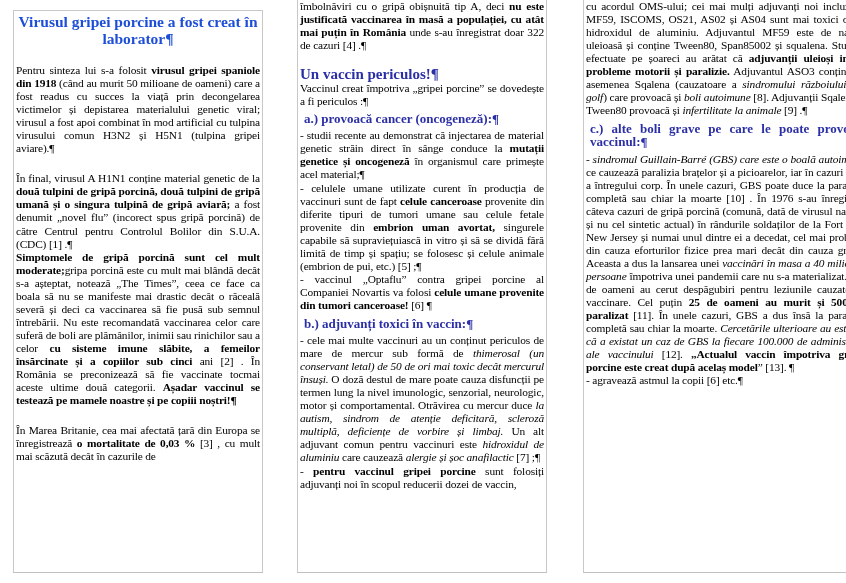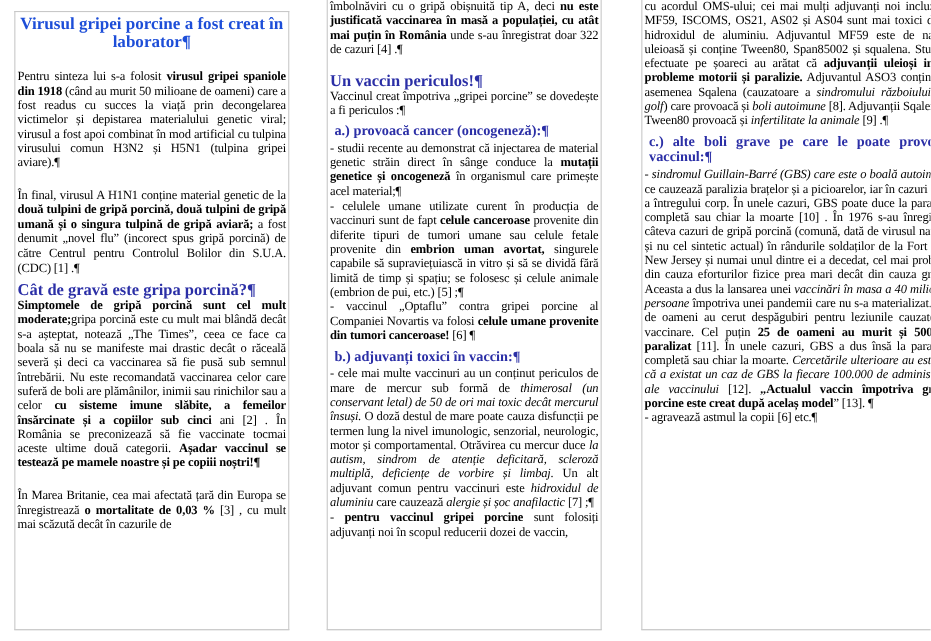--- a/index.html
+++ b/index.html
@@ -22,21 +22,20 @@
   i { font-style:italic; }
 </style>
 </head>
 <body>
 
 <div class="col" id="col1">
   <div class="inner">
     <h1>Virusul gripei porcine a fost creat în laborator¶</h1>
     <p class="gap"><span>Pentru sinteza lui s-a folosit </span><b>virusul gripei spaniole din 1918</b><span> (când au murit 50 milioane de oameni) care a fost readus cu succes la viață prin decongelarea victimelor și depistarea materialului genetic viral; virusul a fost apoi combinat în mod artificial cu  tulpina virusului comun H3N2 și H5N1 (tulpina gripei aviare).¶</span></p>
     <p class="gap"><span>În final, virusul A H1N1 conține material genetic de la </span><b>două tulpini de gripă porcină, două tulpini de gripă umană și o singura tulpină de gripă aviară;</b><span> a fost denumit „novel flu” (incorect spus gripă porcină) de către Centrul pentru Controlul Bolilor din S.U.A.(CDC) [1] .¶</span></p>
-    <h2>Cât de gravă este gripa porcină?¶</h2>
     <p><b>Simptomele de gripă porcină sunt cel mult moderate;</b><span>gripa porcină este cu mult mai blândă decât s-a așteptat, notează „The Times”, ceea ce face ca boala să nu se manifeste mai drastic decât o răceală severă și deci ca vaccinarea să fie pusă sub semnul întrebării. Nu este recomandată vaccinarea celor care suferă de boli are plămânilor, inimii sau rinichilor sau a celor </span><b>cu sisteme imune slăbite, a femeilor însărcinate și a copiilor sub cinci</b><span> ani [2] . În România se preconizează să fie vaccinate tocmai aceste ultime două categorii. </span><b>Așadar vaccinul se testează pe mamele noastre și pe copiii noștri!¶</b></p>
     <p class="gap"><span>În Marea Britanie, cea mai afectată țară din Europa se înregistrează </span><b>o mortalitate de 0,03 %</b><span> [3] , cu mult mai scăzută decât în cazurile de</span></p>
   </div>
 </div>
 
 <div class="col" id="col2">
   <div class="inner">
     <p><span>îmbolnăviri cu o gripă obișnuită tip A, deci </span><b>nu este justificată vaccinarea în masă a populației, cu atât mai puțin în România</b><span> unde s-au înregistrat doar 322 de cazuri [4] .¶</span></p>
     <h2 style="margin-top:14px">Un vaccin periculos!¶</h2>
     <p><span>Vaccinul creat împotriva „gripei porcine” se dovedește a fi periculos :¶</span></p>

